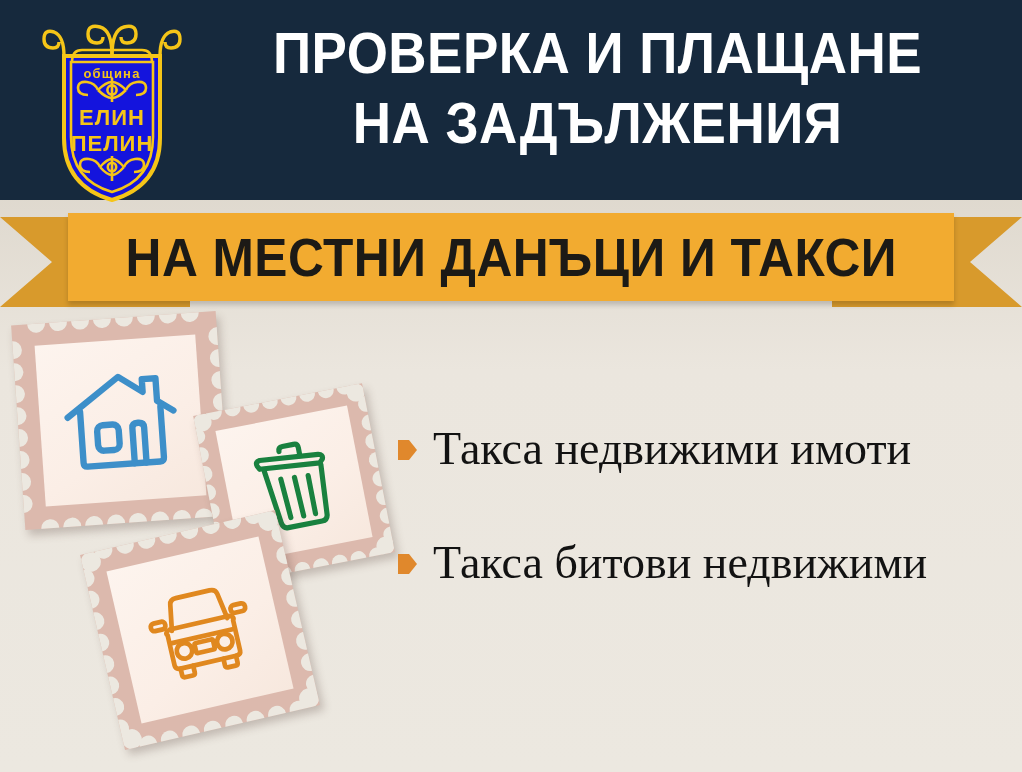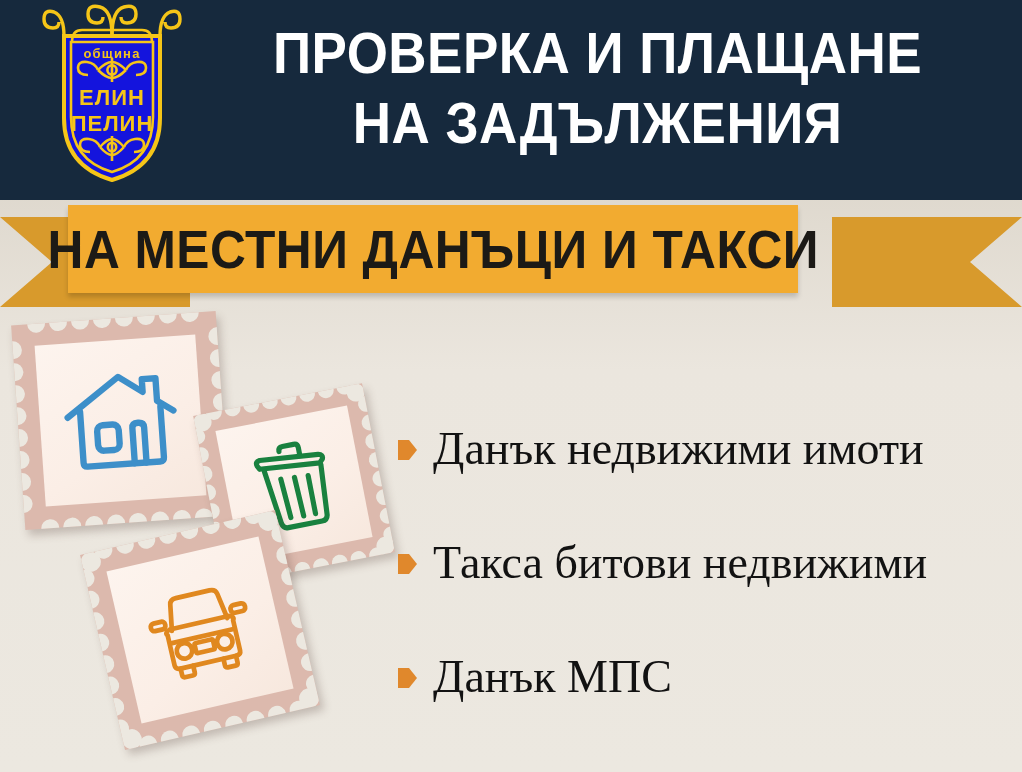--- a/index.html
+++ b/index.html
@@ -28,21 +28,21 @@
     top: 0;
     width: 1022px;
     height: 200px;
     background: #16293d;
     z-index: 5;
   }
 
   .logo-wrap {
     position: absolute;
     left: 42px;
-    top: 0;
+    top: 20px;
     width: 140px;
     height: 185px;
     z-index: 7;
   }
 
   .header-title {
     position: absolute;
     left: 190px;
     top: 18px;
     width: 815px;
@@ -79,22 +79,22 @@
     left: 0;
     clip-path: polygon(0 0, 190px 0, 190px 90px, 0 90px, 52px 45px);
   }
   .ribbon-tail.right {
     right: 0;
     clip-path: polygon(0 0, 190px 0, 138px 45px, 190px 90px, 0 90px);
   }
   .ribbon-band {
     position: absolute;
     left: 68px;
-    top: 5px;
-    width: 730px;
+    top: 13px;
+    width: 886px;
     height: 88px;
     background: #f2ab30;
     box-shadow: 0 4px 5px rgba(0,0,0,0.18);
     display: flex;
     align-items: center;
     justify-content: center;
   }
   .ribbon-band-text {
     color: #1c1a16;
     font-family: "Liberation Sans", sans-serif;
@@ -433,32 +433,26 @@
       </svg>
     </div>
   </div>
 
   <div class="bullet-list">
 
     <div class="bullet-item">
       <svg class="bullet-marker" viewBox="0 0 19 22">
         <path d="M0 1 L11 1 L19 11 L11 21 L0 21 Z" fill="#e0882c"></path>
       </svg>
-      <span class="bullet-label">Данък недвижими имоти</span>
+      <span class="bullet-label">Такса недвижими имоти</span>
     </div>
 
     <div class="bullet-item">
       <svg class="bullet-marker" viewBox="0 0 19 22">
         <path d="M0 1 L11 1 L19 11 L11 21 L0 21 Z" fill="#e0882c"></path>
       </svg>
       <span class="bullet-label">Такса битови недвижими</span>
     </div>
 
-    <div class="bullet-item">
-      <svg class="bullet-marker" viewBox="0 0 19 22">
-        <path d="M0 1 L11 1 L19 11 L11 21 L0 21 Z" fill="#e0882c"></path>
-      </svg>
-      <span class="bullet-label">Данък МПС</span>
-    </div>
 
   </div>
 
 </div>
 
 </body></html>

